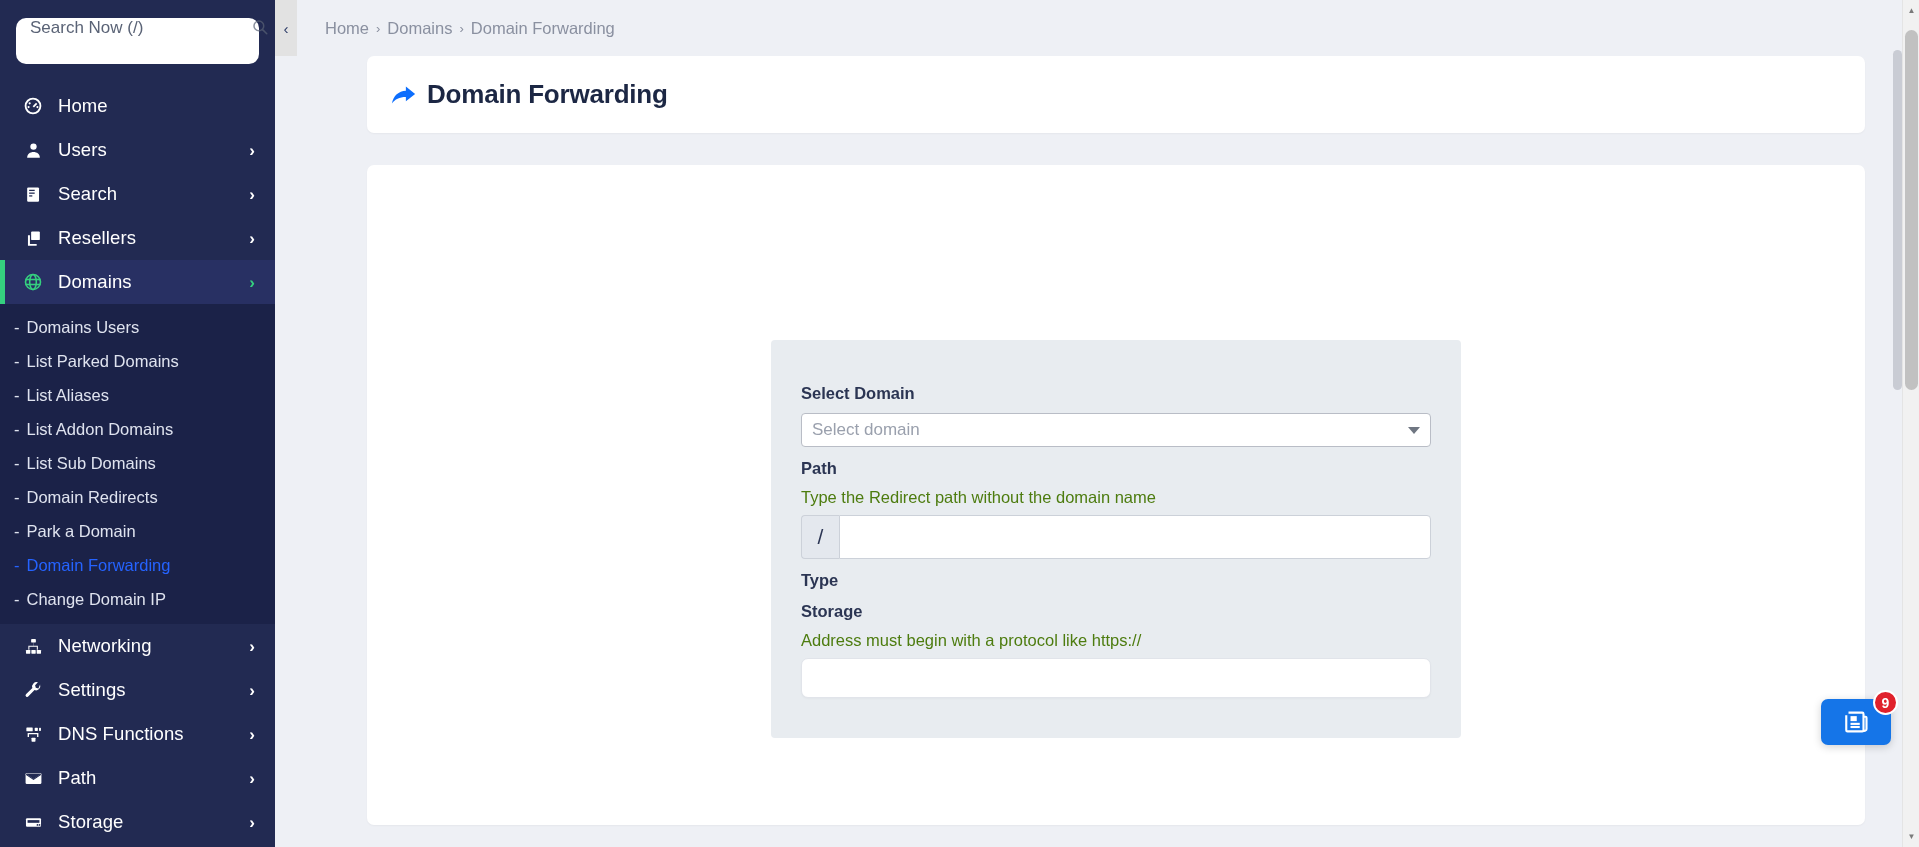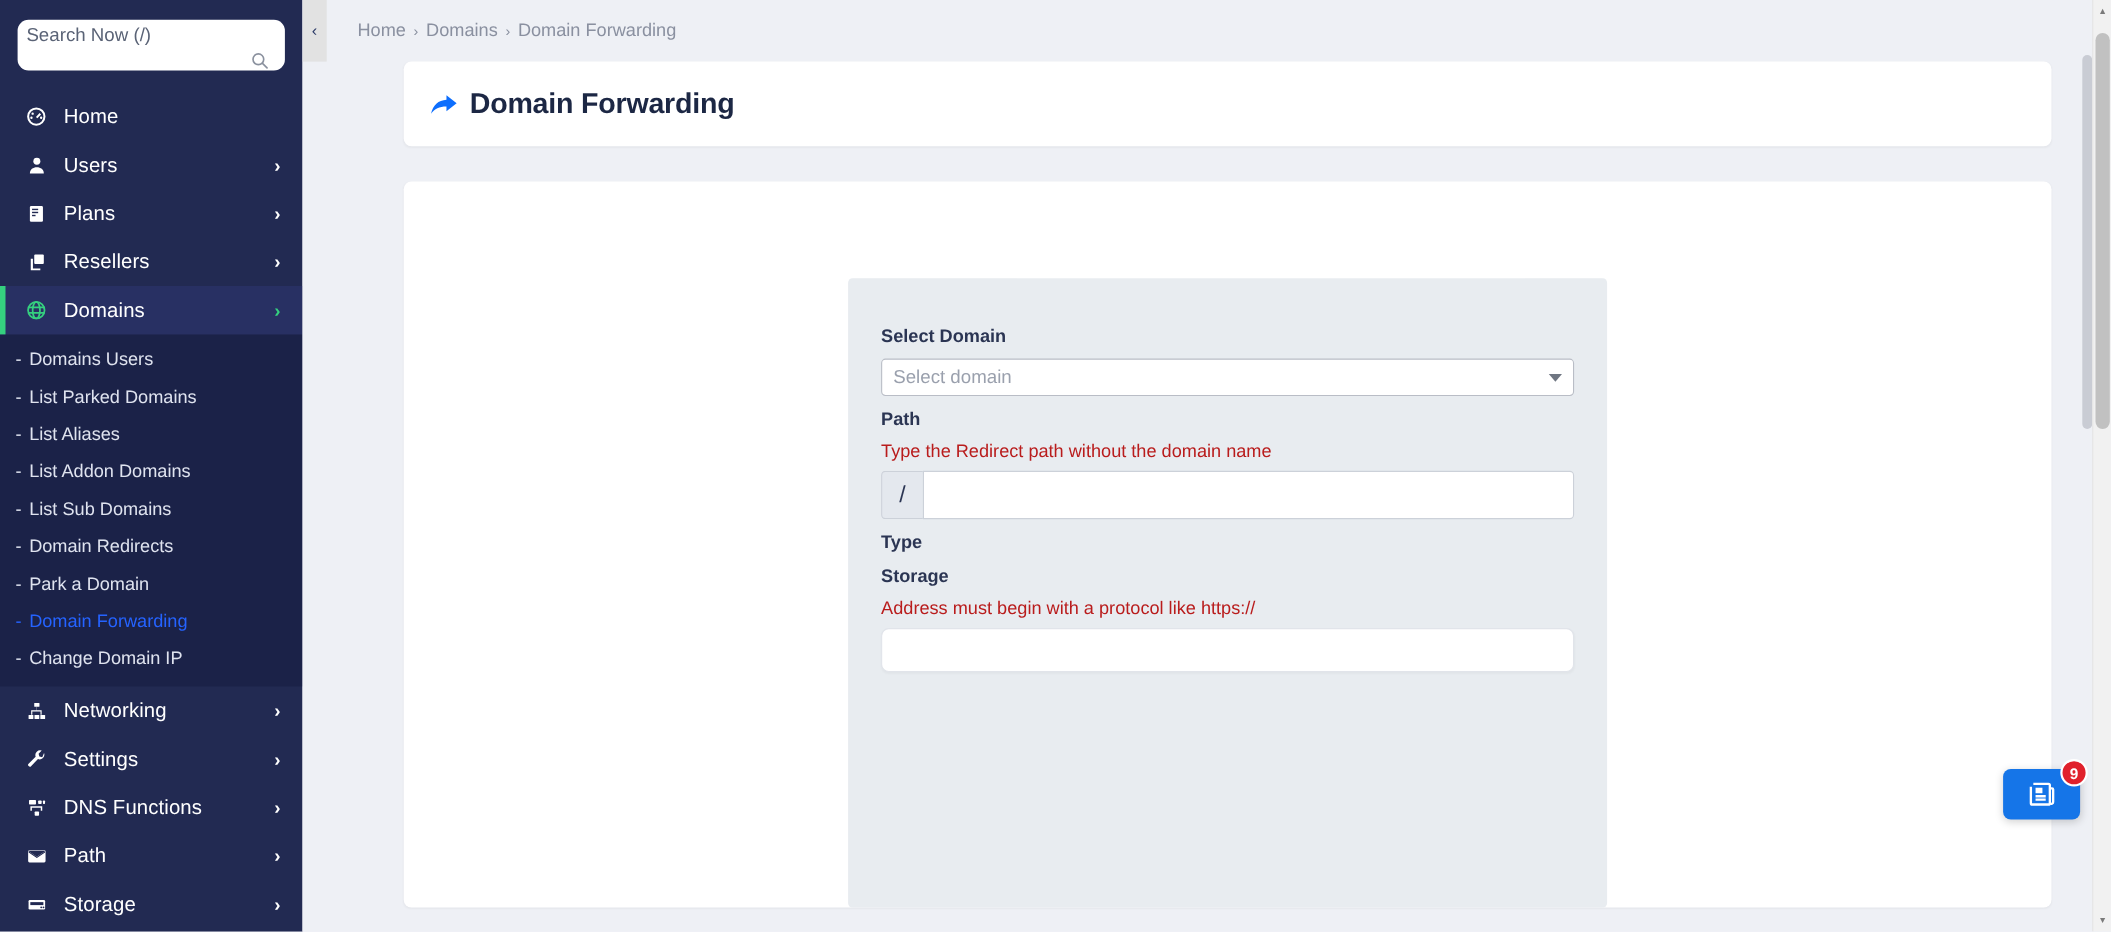--- a/index.html
+++ b/index.html
@@ -14,21 +14,21 @@
   
   .sidebar {
     width: 275px; flex: 0 0 275px; height: 847px;
     background: #222a52;
     overflow: hidden;
     position: relative;
   }
   .search-wrap { padding: 18px 16px 10px 16px; }
   .search-box {
     background: #fff; border-radius: 10px; height: 46px;
-    display: flex; align-items: flex-end; padding: 0 14px; flex-direction: column;
+    display: flex; align-items: flex-start; padding: 0 14px;
   }
   .search-box input {
     border: none; outline: none; flex: 1;
     font-size: 17px; color: #4a5568;
     font-family: "Liberation Sans", sans-serif;
     background: transparent;
   }
   .search-box input::placeholder { color: #5a6376; }
   .search-icon { width: 18px; height: 18px; flex: 0 0 18px; opacity: .7; }
 
@@ -89,31 +89,32 @@
   .page-head h1 {
     font-size: 26px; color: #1c2744; font-weight: 700; letter-spacing: -.2px;
   }
 
   .card {
     background: #fff; border-radius: 7px;
     margin-top: 32px; height: 660px;
     box-shadow: 0 1px 2px rgba(0,0,0,.04);
     display: flex; justify-content: center;
     padding-top: 88px;
+    align-items: center;
   }
   .form-panel {
     background: #e8ecf0; border-radius: 4px;
     width: 690px; padding: 44px 30px 40px 30px;
   }
   .field-label {
     font-size: 16.5px; color: #2b3553; font-weight: 700;
     margin-bottom: 10px;
   }
   .field-hint {
-    font-size: 16.5px; color: #b91c1c; margin-bottom: 8px; font-weight: 400;
+    font-size: 16.5px; color: #4d7c0f; margin-bottom: 8px; font-weight: 400;
   }
   .select-domain {
     width: 100%; height: 34px; background: #fff;
     border: 1px solid #b9bdc6; border-radius: 4px;
     display: flex; align-items: center; padding: 0 10px;
     font-size: 17px; color: #9aa0ad;
   }
   .select-domain .tri {
     margin-left: auto;
     width: 0; height: 0;
@@ -245,21 +246,21 @@
 
       <div class="nav-item">
         <span class="ico">
           <svg viewBox="0 0 24 24" width="19" height="19" fill="#fff">
             <rect x="4" y="3" width="15" height="18" rx="1.5"></rect>
             <rect x="6.5" y="6" width="7" height="1.6" fill="#222a52"></rect>
             <rect x="6.5" y="9.5" width="7" height="1.6" fill="#222a52"></rect>
             <rect x="6.5" y="13" width="4" height="1.6" fill="#222a52"></rect>
           </svg>
         </span>
-        <span class="lbl">Plans</span>
+        <span class="lbl">Search</span>
         <span class="chev">›</span>
       </div>
 
       <div class="nav-item">
         <span class="ico">
           <svg viewBox="0 0 24 24" width="19" height="19" fill="#fff">
             <rect x="9" y="3" width="11" height="11" rx="1.2"></rect>
             <path d="M5 8h2.5v11H16v2.2H5z"></path>
           </svg>
         </span>

